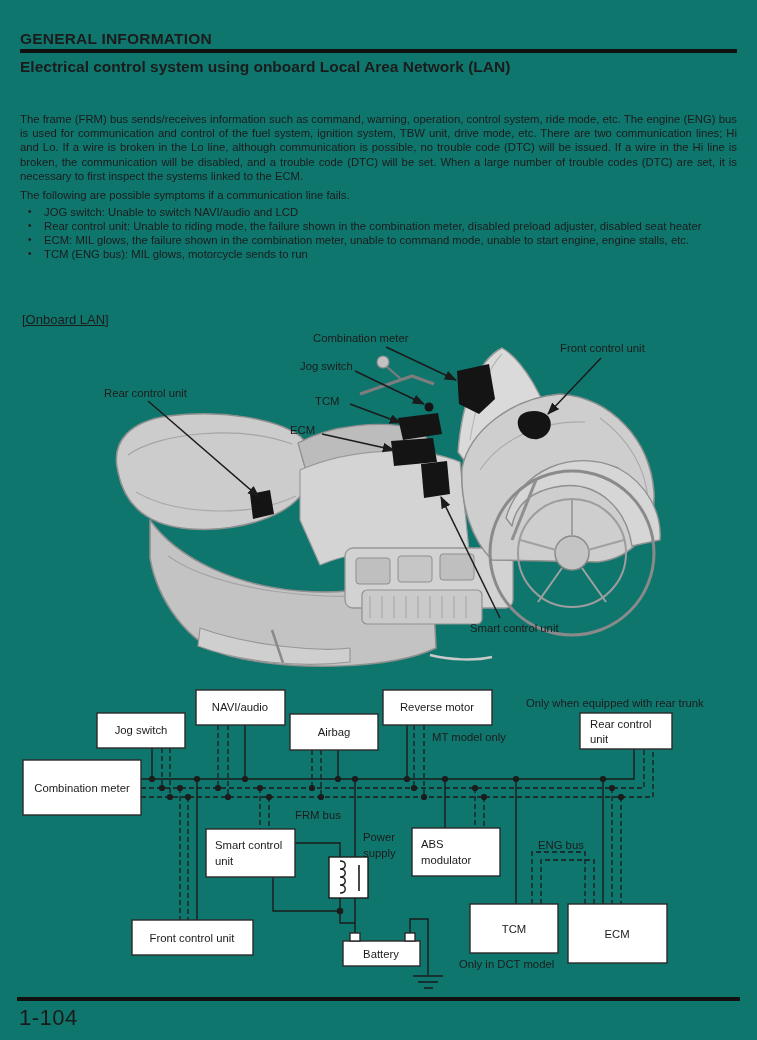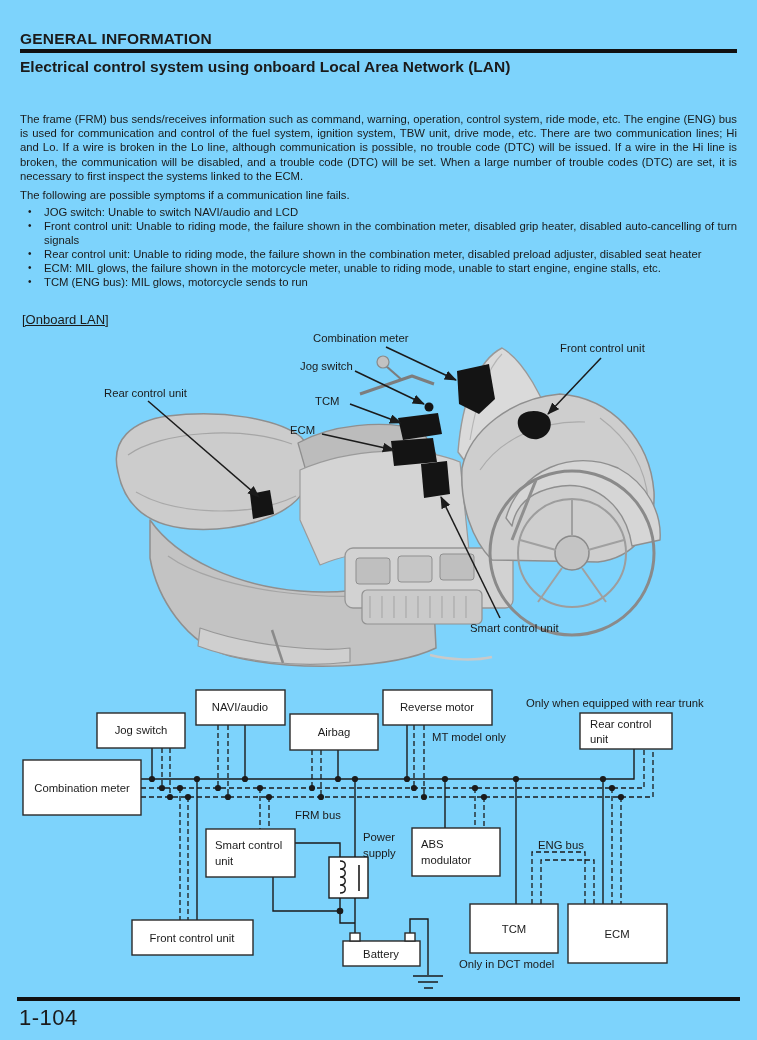--- a/index.html
+++ b/index.html
@@ -1,16 +1,16 @@
 <!DOCTYPE html>
 <html><head>
 <meta charset="utf-8">
 <style>
   html,body{margin:0;padding:0;background:#e8e8e8;}
-  .page{position:relative;width:757px;height:1040px;background:#7dd3fc;
+  .page{position:relative;width:757px;height:1040px;background:#0f766e;
         font-family:"Liberation Sans","DejaVu Sans",sans-serif;color:#1b1b1b;overflow:hidden;}
   .abs{position:absolute;}
   .h1{left:20px;top:30px;width:717px;font-size:15.5px;font-weight:bold;letter-spacing:.2px;}
   .rule-top{left:20px;top:49px;width:717px;height:3.5px;background:#111;}
   .h2{left:20px;top:58px;width:717px;font-size:15.5px;font-weight:bold;}
   .body-text{left:20px;width:717px;font-size:11.3px;line-height:14.2px;text-align:justify;}
   .p1{top:81px;} .p2{top:112px;} .p3{top:188px;}
   .bullets{left:20px;top:206px;width:717px;font-size:11.3px;line-height:13.9px;}
   .bullet-item{position:relative;padding-left:24px;text-align:justify;}
   .bdot{position:absolute;left:8px;top:-1px;}
@@ -29,23 +29,22 @@
 
   <div class="abs h1">GENERAL INFORMATION</div>
   <div class="abs rule-top"></div>
   <div class="abs h2">Electrical control system using onboard Local Area Network (LAN)</div>
 
   <div class="abs body-text p2">The frame (FRM) bus sends/receives information such as command, warning, operation, control system, ride mode, etc. The engine (ENG) bus is used for communication and control of the fuel system, ignition system, TBW unit, drive mode, etc. There are two communication lines; Hi and Lo. If a wire is broken in the Lo line, although communication is possible, no trouble code (DTC) will be issued. If a wire in the Hi line is broken, the communication will be disabled, and a trouble code (DTC) will be set. When a large number of trouble codes (DTC) are set, it is necessary to first inspect the systems linked to the ECM.</div>
   <div class="abs body-text p3">The following are possible symptoms if a communication line fails.</div>
 
   <div class="abs bullets">
     <div class="bullet-item"><span class="bdot"></span><span>JOG switch: Unable to switch NAVI/audio and LCD</span></div>
-    <div class="bullet-item"><span class="bdot"></span><span>Front control unit: Unable to riding mode, the failure shown in the combination meter, disabled grip heater, disabled auto-cancelling of turn signals</span></div>
     <div class="bullet-item"><span class="bdot"></span><span>Rear control unit: Unable to riding mode, the failure shown in the combination meter, disabled preload adjuster, disabled seat heater</span></div>
-    <div class="bullet-item"><span class="bdot"></span><span>ECM: MIL glows, the failure shown in the motorcycle meter, unable to riding mode, unable to start engine, engine stalls, etc.</span></div>
+    <div class="bullet-item"><span class="bdot"></span><span>ECM: MIL glows, the failure shown in the combination meter, unable to command mode, unable to start engine, engine stalls, etc.</span></div>
     <div class="bullet-item"><span class="bdot"></span><span>TCM (ENG bus): MIL glows, motorcycle sends to run</span></div>
   </div>
 
   <div class="abs fig-caption">[Onboard LAN]</div>
 
   <svg class="abs moto-svg" width="757" height="365" viewBox="0 325 757 365">
     <defs>
       <marker id="arw" markerWidth="9" markerHeight="8" refX="7.5" refY="3.2" orient="auto">
         <path d="M0,0 L8.2,3.2 L0,6.4 Z" fill="#1b1b1b"></path>
       </marker>

